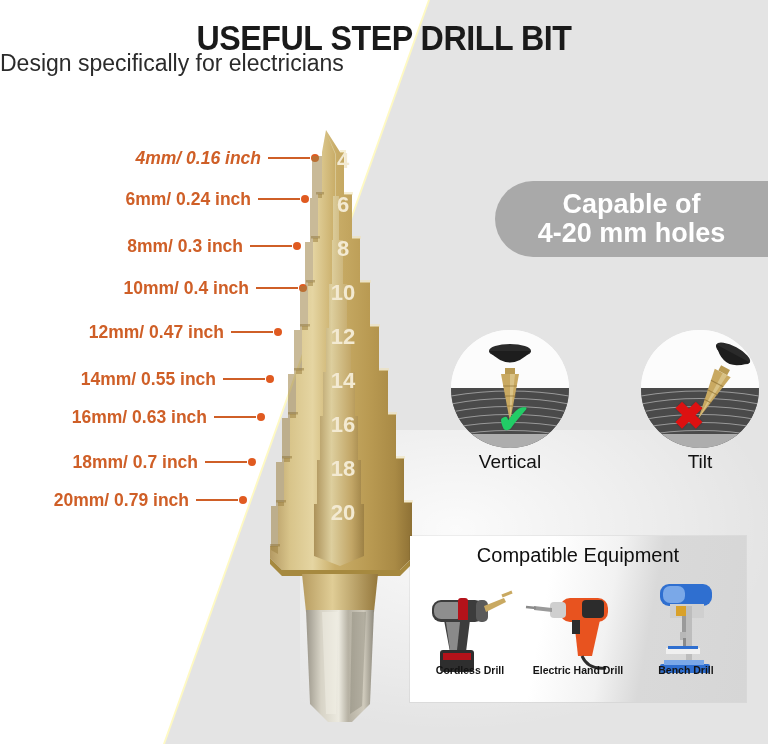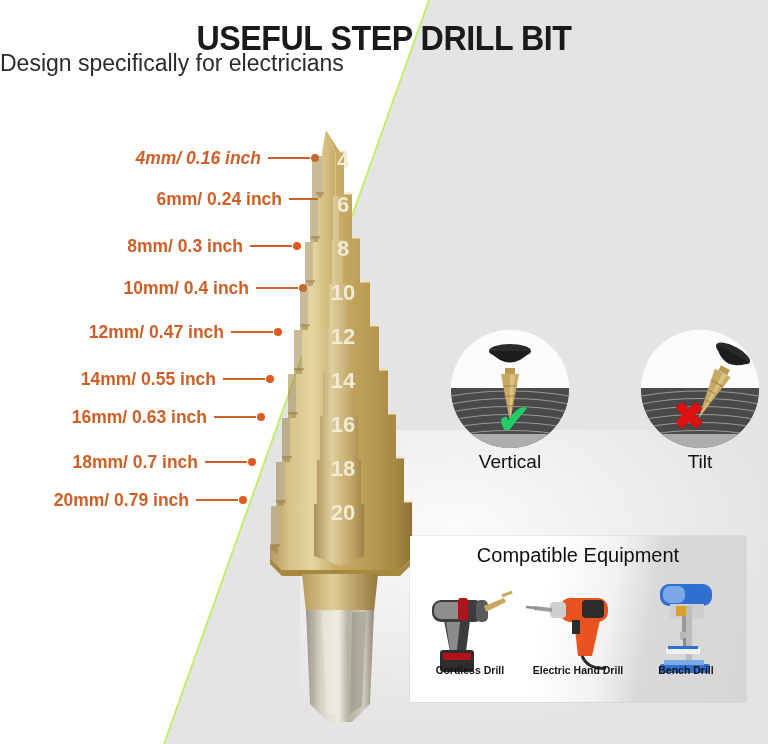--- a/index.html
+++ b/index.html
@@ -1,21 +1,21 @@
 <!DOCTYPE html>
 <html><head>
 <meta charset="utf-8">
 <style>
   html,body{margin:0;padding:0;}
   body{
     width:768px;height:744px;overflow:hidden;
     font-family:"Liberation Sans",sans-serif;
     background:#ffffff;
   }
-  #stage{position:relative;width:768px;height:744px;overflow:hidden;background:#bef264;}
+  #stage{position:relative;width:768px;height:744px;overflow:hidden;background:#fef9c3;}
 
   
   .bg-gray-right{
     position:absolute;top:0;left:0;width:768px;height:744px;
     background:#e4e4e4;
     clip-path:polygon(430px 0, 768px 0, 768px 744px, 165px 744px);
   }
   .bg-white-left{
     position:absolute;top:0;left:0;width:768px;height:744px;
     background:#ffffff;
@@ -106,21 +106,21 @@
 
   <div class="title">USEFUL STEP DRILL BIT</div>
   <div class="subtitle">Design specifically for electricians</div>
 
   <div id="meas-layer">
       <div class="meas" style="top: 145px; left: 0px; width: 319px; font-style: italic;">
         <span class="mtext">4mm/ 0.16 inch</span>
         <span class="mline" style="width: 42px;"></span>
         <span class="mdot"></span>
       </div>
-      <div class="meas" style="top: 186px; left: 0px; width: 309px; margin-left: 31px;">
+      <div class="meas" style="top: 186px; left: 0px; width: 309px;">
         <span class="mtext">6mm/ 0.24 inch</span>
         <span class="mline" style="width: 42px;"></span>
         <span class="mdot"></span>
       </div>
       <div class="meas" style="top: 233px; left: 0px; width: 301px;">
         <span class="mtext">8mm/ 0.3 inch</span>
         <span class="mline" style="width: 42px;"></span>
         <span class="mdot"></span>
       </div>
       <div class="meas" style="top: 275px; left: 15px; width: 292px;">
@@ -261,20 +261,24 @@
       </g>
 
     <g>
       <path fill="url(#gCollar)" d="M 62 448 L 138 448 L 134 486 L 66 486 Z"></path>
       <path fill="url(#gShank)" d="M 66 484 L 134 484 L 130 578 L 112 596 L 88 596 L 70 578 Z"></path>
       <path fill="#f2efe6" opacity=".5" d="M 82 486 L 98 486 L 96 588 L 86 588 Z"></path>
       <path fill="#7e7a6e" opacity=".35" d="M 112 486 L 126 486 L 122 580 L 110 588 Z"></path>
     </g>
   </svg>
 
+  <div class="banner">
+    <div class="l1">Capable of</div>
+    <div class="l2">4-20 mm holes</div>
+  </div>
 
   <div class="vt-wrap">
 
     <div class="vt-item" style="left:0px;top:0px;">
       <div class="vt-circle">
         <svg viewBox="0 0 118 118" width="118" height="118">
           <rect x="0" y="0" width="118" height="60" fill="#fcfcfc"></rect>
           <rect x="0" y="58" width="118" height="60" fill="#4a4a4a"></rect>
           <g opacity=".55" stroke="#d9d9d9" stroke-width="1.1" fill="none">
             <path d="M0 66 Q59 56 118 66"></path>

